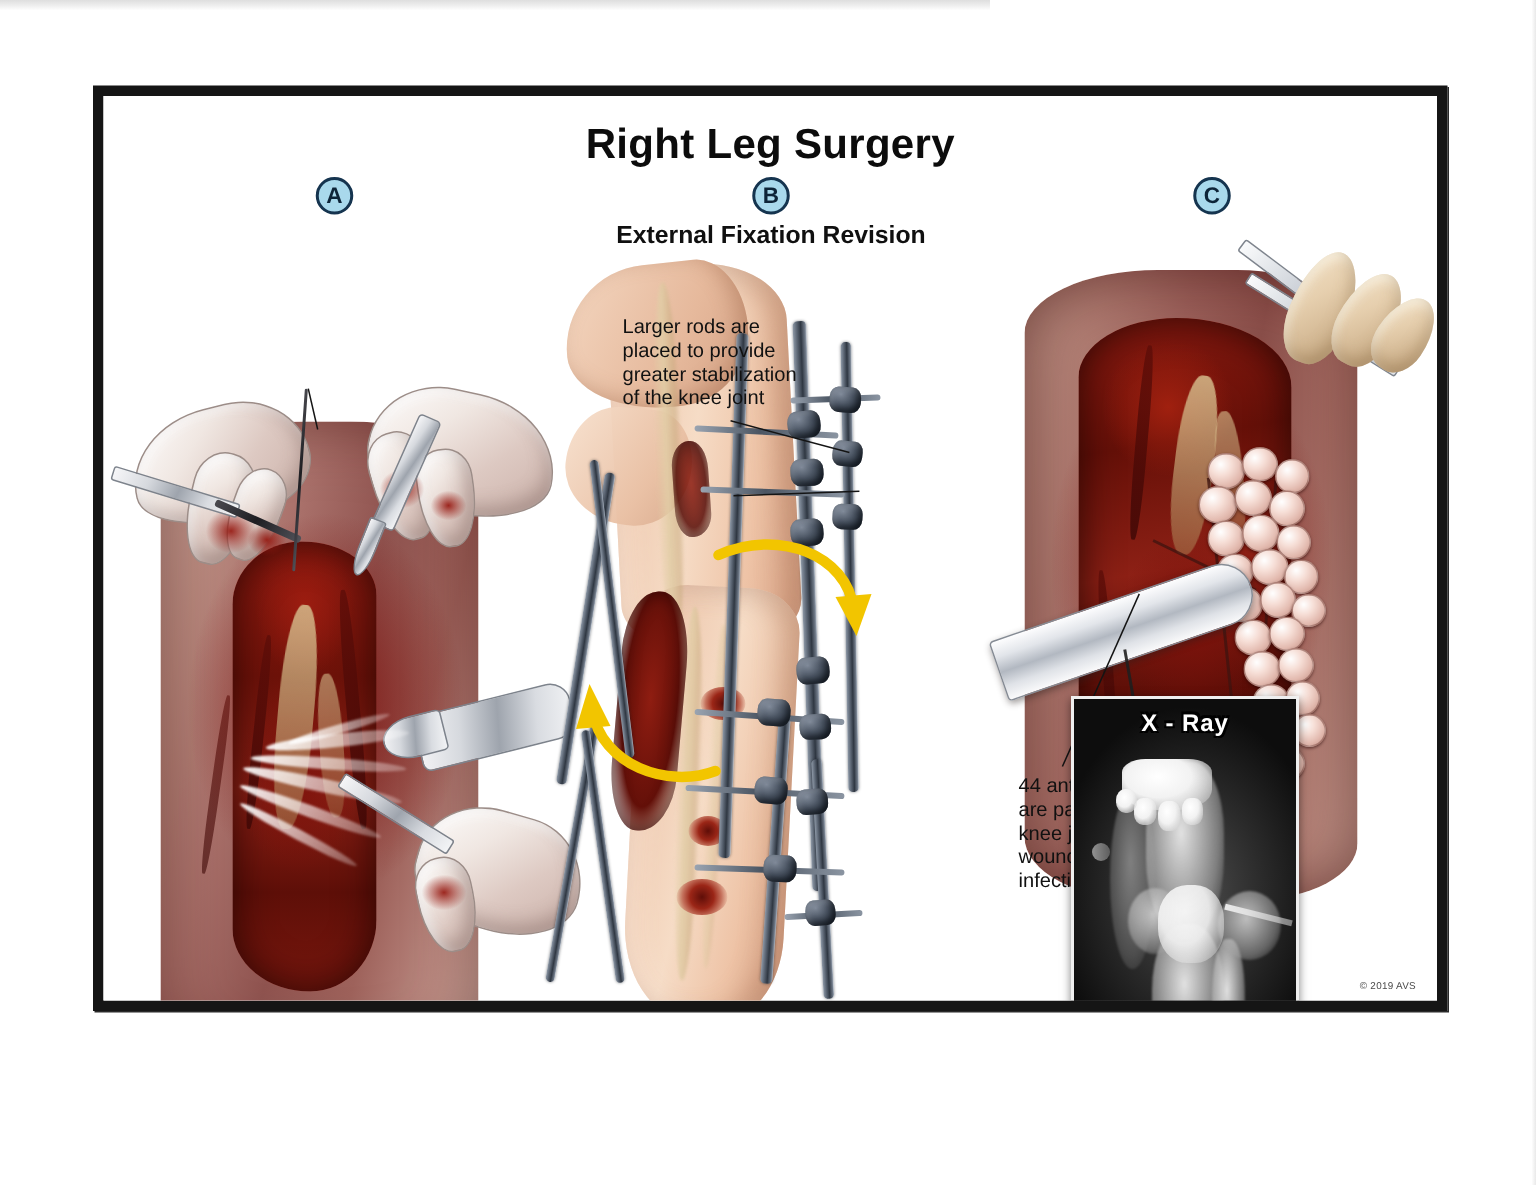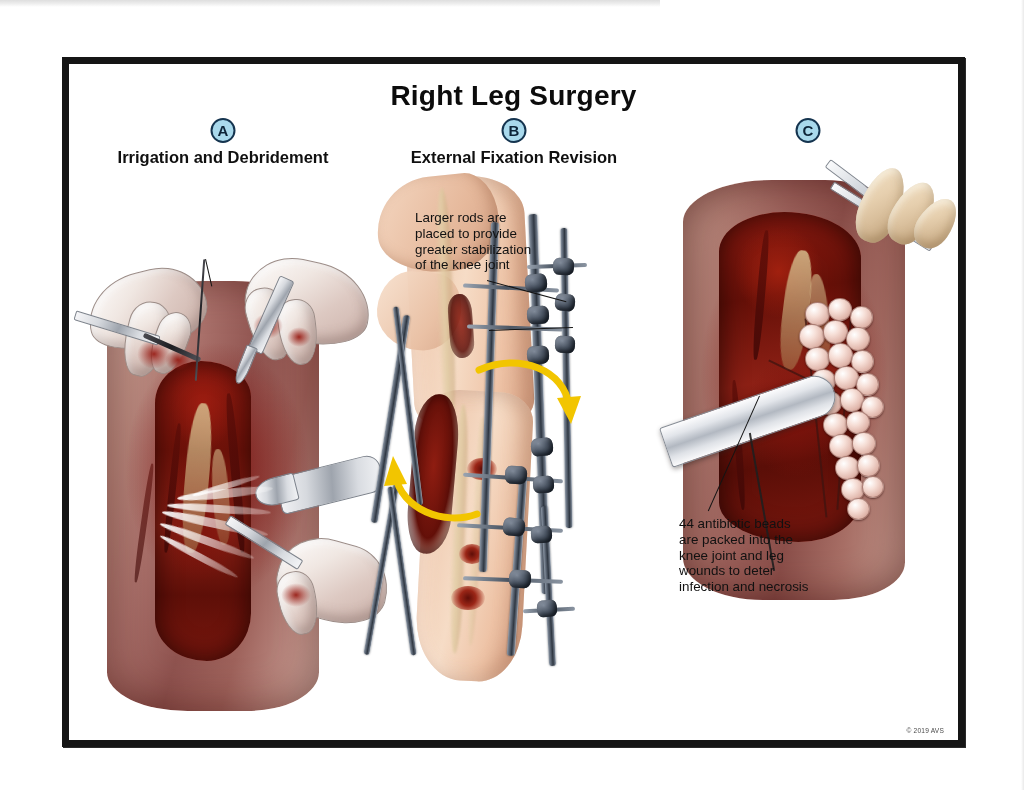--- a/index.html
+++ b/index.html
@@ -31,21 +31,21 @@
   .scan-right-edge {
     position: absolute;
     right: 0; top: 0; width: 3px; height: 790px;
     background: linear-gradient(to left, #e9e9e9, #ffffff);
   }
 
   
   .poster-frame {
     position: absolute;
     left: 62px;  top: 57px;
-    width: 903px; height: 690px;
+    width: 903px; height: 617px;
     background: #ffffff;
     border: 7px solid #151515;
     box-sizing: border-box;
     box-shadow: 1px 1px 0 #2a2a2a;
   }
   .poster-inner {
     position: absolute;
     inset: 0;
     background: #ffffff;
     overflow: hidden;
@@ -362,21 +362,20 @@
   <div class="scan-top-smudge"></div>
   <div class="scan-right-edge"></div>
 
   <div class="poster-frame">
     <div class="poster-inner">
 
       <div class="poster-title">Right Leg Surgery</div>
 
       <div class="panel panel-a">
         <div class="badge">A</div>
-        <div class="panel-heading">Irrigation and Debridement</div>
 
         <div class="art a-art">
 
           <div class="limb-a"></div>
           <div class="wound-a"></div>
 
           <div class="tissue-strip" style="left:104px; top:150px; width:24px; height:150px; transform:rotate(5deg);"></div>
           <div class="tissue-strip" style="left:132px; top:196px; width:16px; height:96px; transform:rotate(-4deg); opacity:.7;"></div>
           <div class="vessel" style="left:88px; top:170px; width:7px; height:130px; transform:rotate(6deg);"></div>
           <div class="vessel" style="left:150px; top:140px; width:9px; height:160px; transform:rotate(-5deg);"></div>
@@ -548,18 +547,40 @@
         </div>
 
         <div class="caption cap-c">44 antibiotic beads
 are packed into the
 knee joint and leg
 wounds to deter
 infection and necrosis</div>
         <div class="leader" style="left:100px; top:278px; width:1.4px; height:126px; transform:rotate(24deg); transform-origin:top;"></div>
       </div>
 
+      <div class="xray-inset">
+        <div class="xray-bg"></div>
+
+        <div class="xr-bone" style="left:48px; top:42px; width:52px; height:118px; border-radius:40% 40% 46% 46%;"></div>
+        <div class="xr-bone" style="left:52px; top:150px; width:48px; height:100px; border-radius:44% 44% 40% 40%;"></div>
+        <div class="xr-bone" style="left:92px; top:160px; width:22px; height:86px; border-radius:44%;"></div>
+        <div class="xr-bone" style="left:36px; top:126px; width:36px; height:44px; opacity:.85;"></div>
+        <div class="xr-bone" style="left:96px; top:128px; width:42px; height:46px; opacity:.8;"></div>
+        <div class="xr-bone" style="left:24px; top:60px; width:30px; height:120px; opacity:.45;"></div>
+
+        <div class="xr-beads" style="left:32px; top:40px; width:60px; height:34px; border-radius:26% 26% 40% 40%;"></div>
+        <div class="xr-beads" style="left:40px; top:66px; width:15px; height:18px; border-radius:40%;"></div>
+        <div class="xr-beads" style="left:56px; top:68px; width:15px; height:20px; border-radius:40%;"></div>
+        <div class="xr-beads" style="left:72px; top:66px; width:14px; height:18px; border-radius:40%;"></div>
+        <div class="xr-beads" style="left:28px; top:60px; width:14px; height:16px; border-radius:45%;"></div>
+        <div class="xr-beads" style="left:56px; top:124px; width:44px; height:52px; border-radius:44%; opacity:.9;"></div>
+
+        <div class="xr-fixpin" style="left:100px; top:142px; width:46px; height:4px; transform:rotate(14deg);"></div>
+        <div class="xr-fixpin" style="left:12px; top:96px; width:12px; height:12px; border-radius:50%; opacity:.6;"></div>
+
+        <div class="xray-label">X - Ray</div>
+      </div>
 
       <div class="copyright">© 2019 AVS</div>
 
     </div>
   </div>
 </div>
 
 </body></html>

